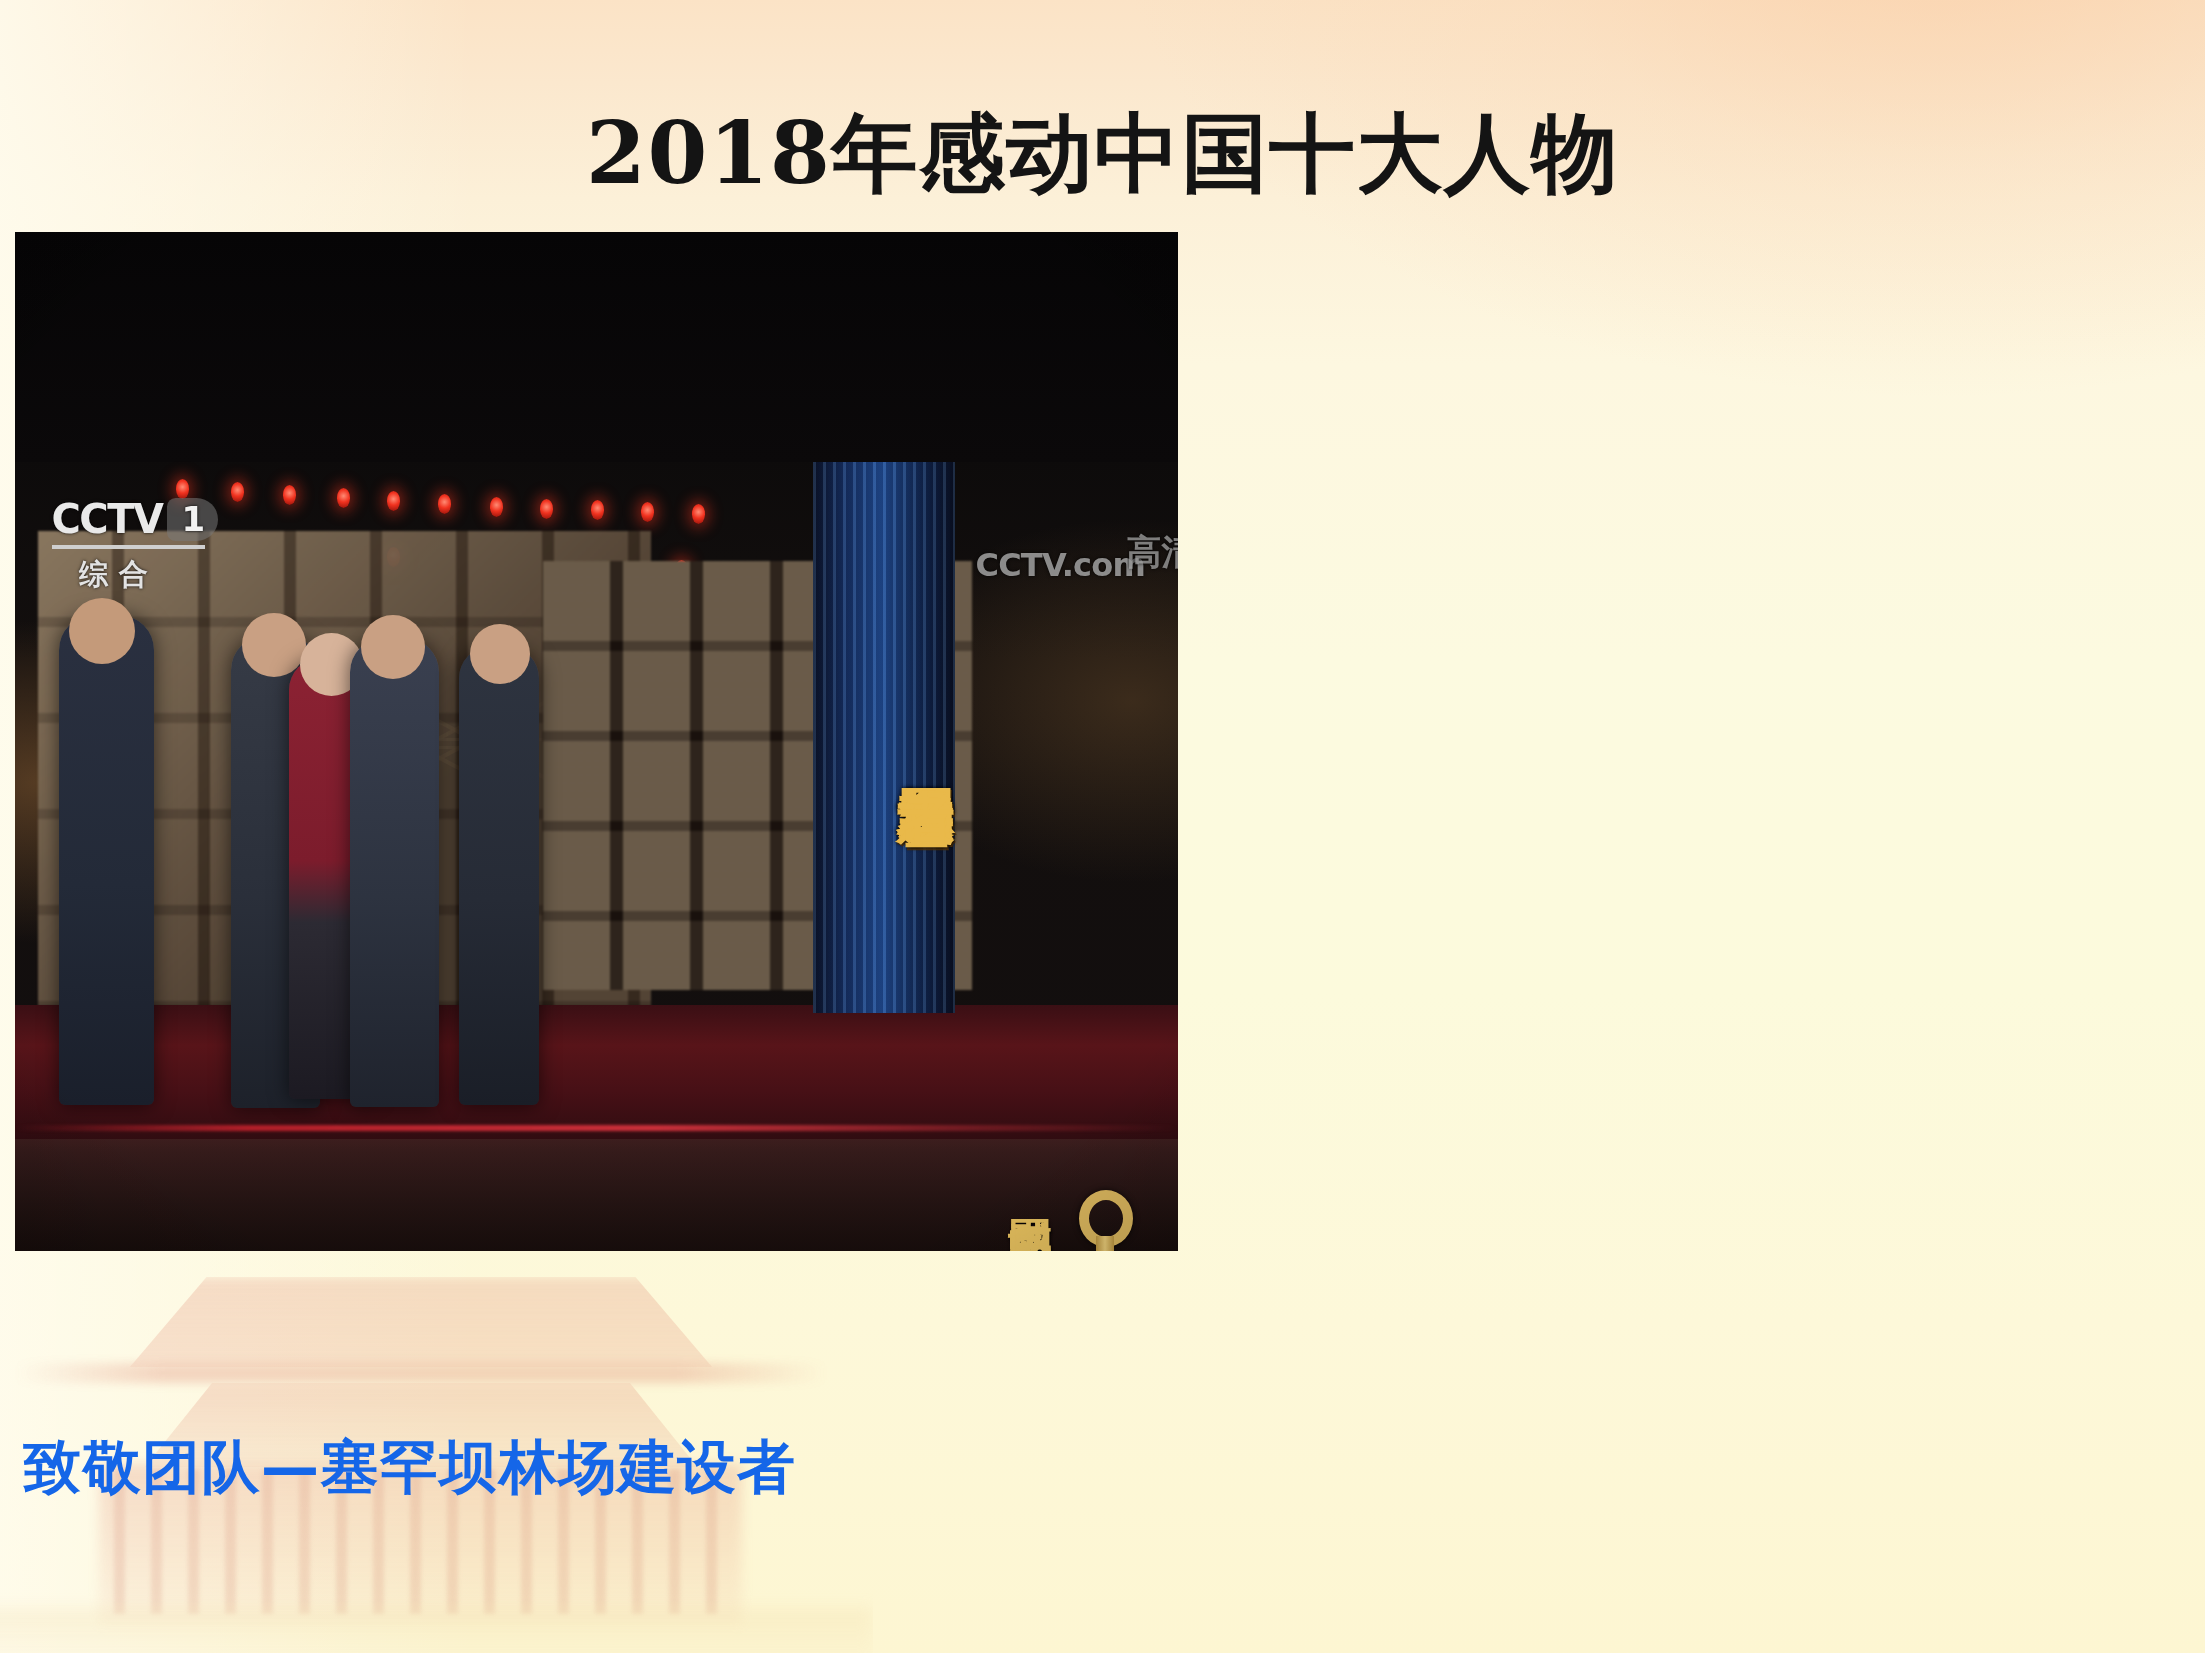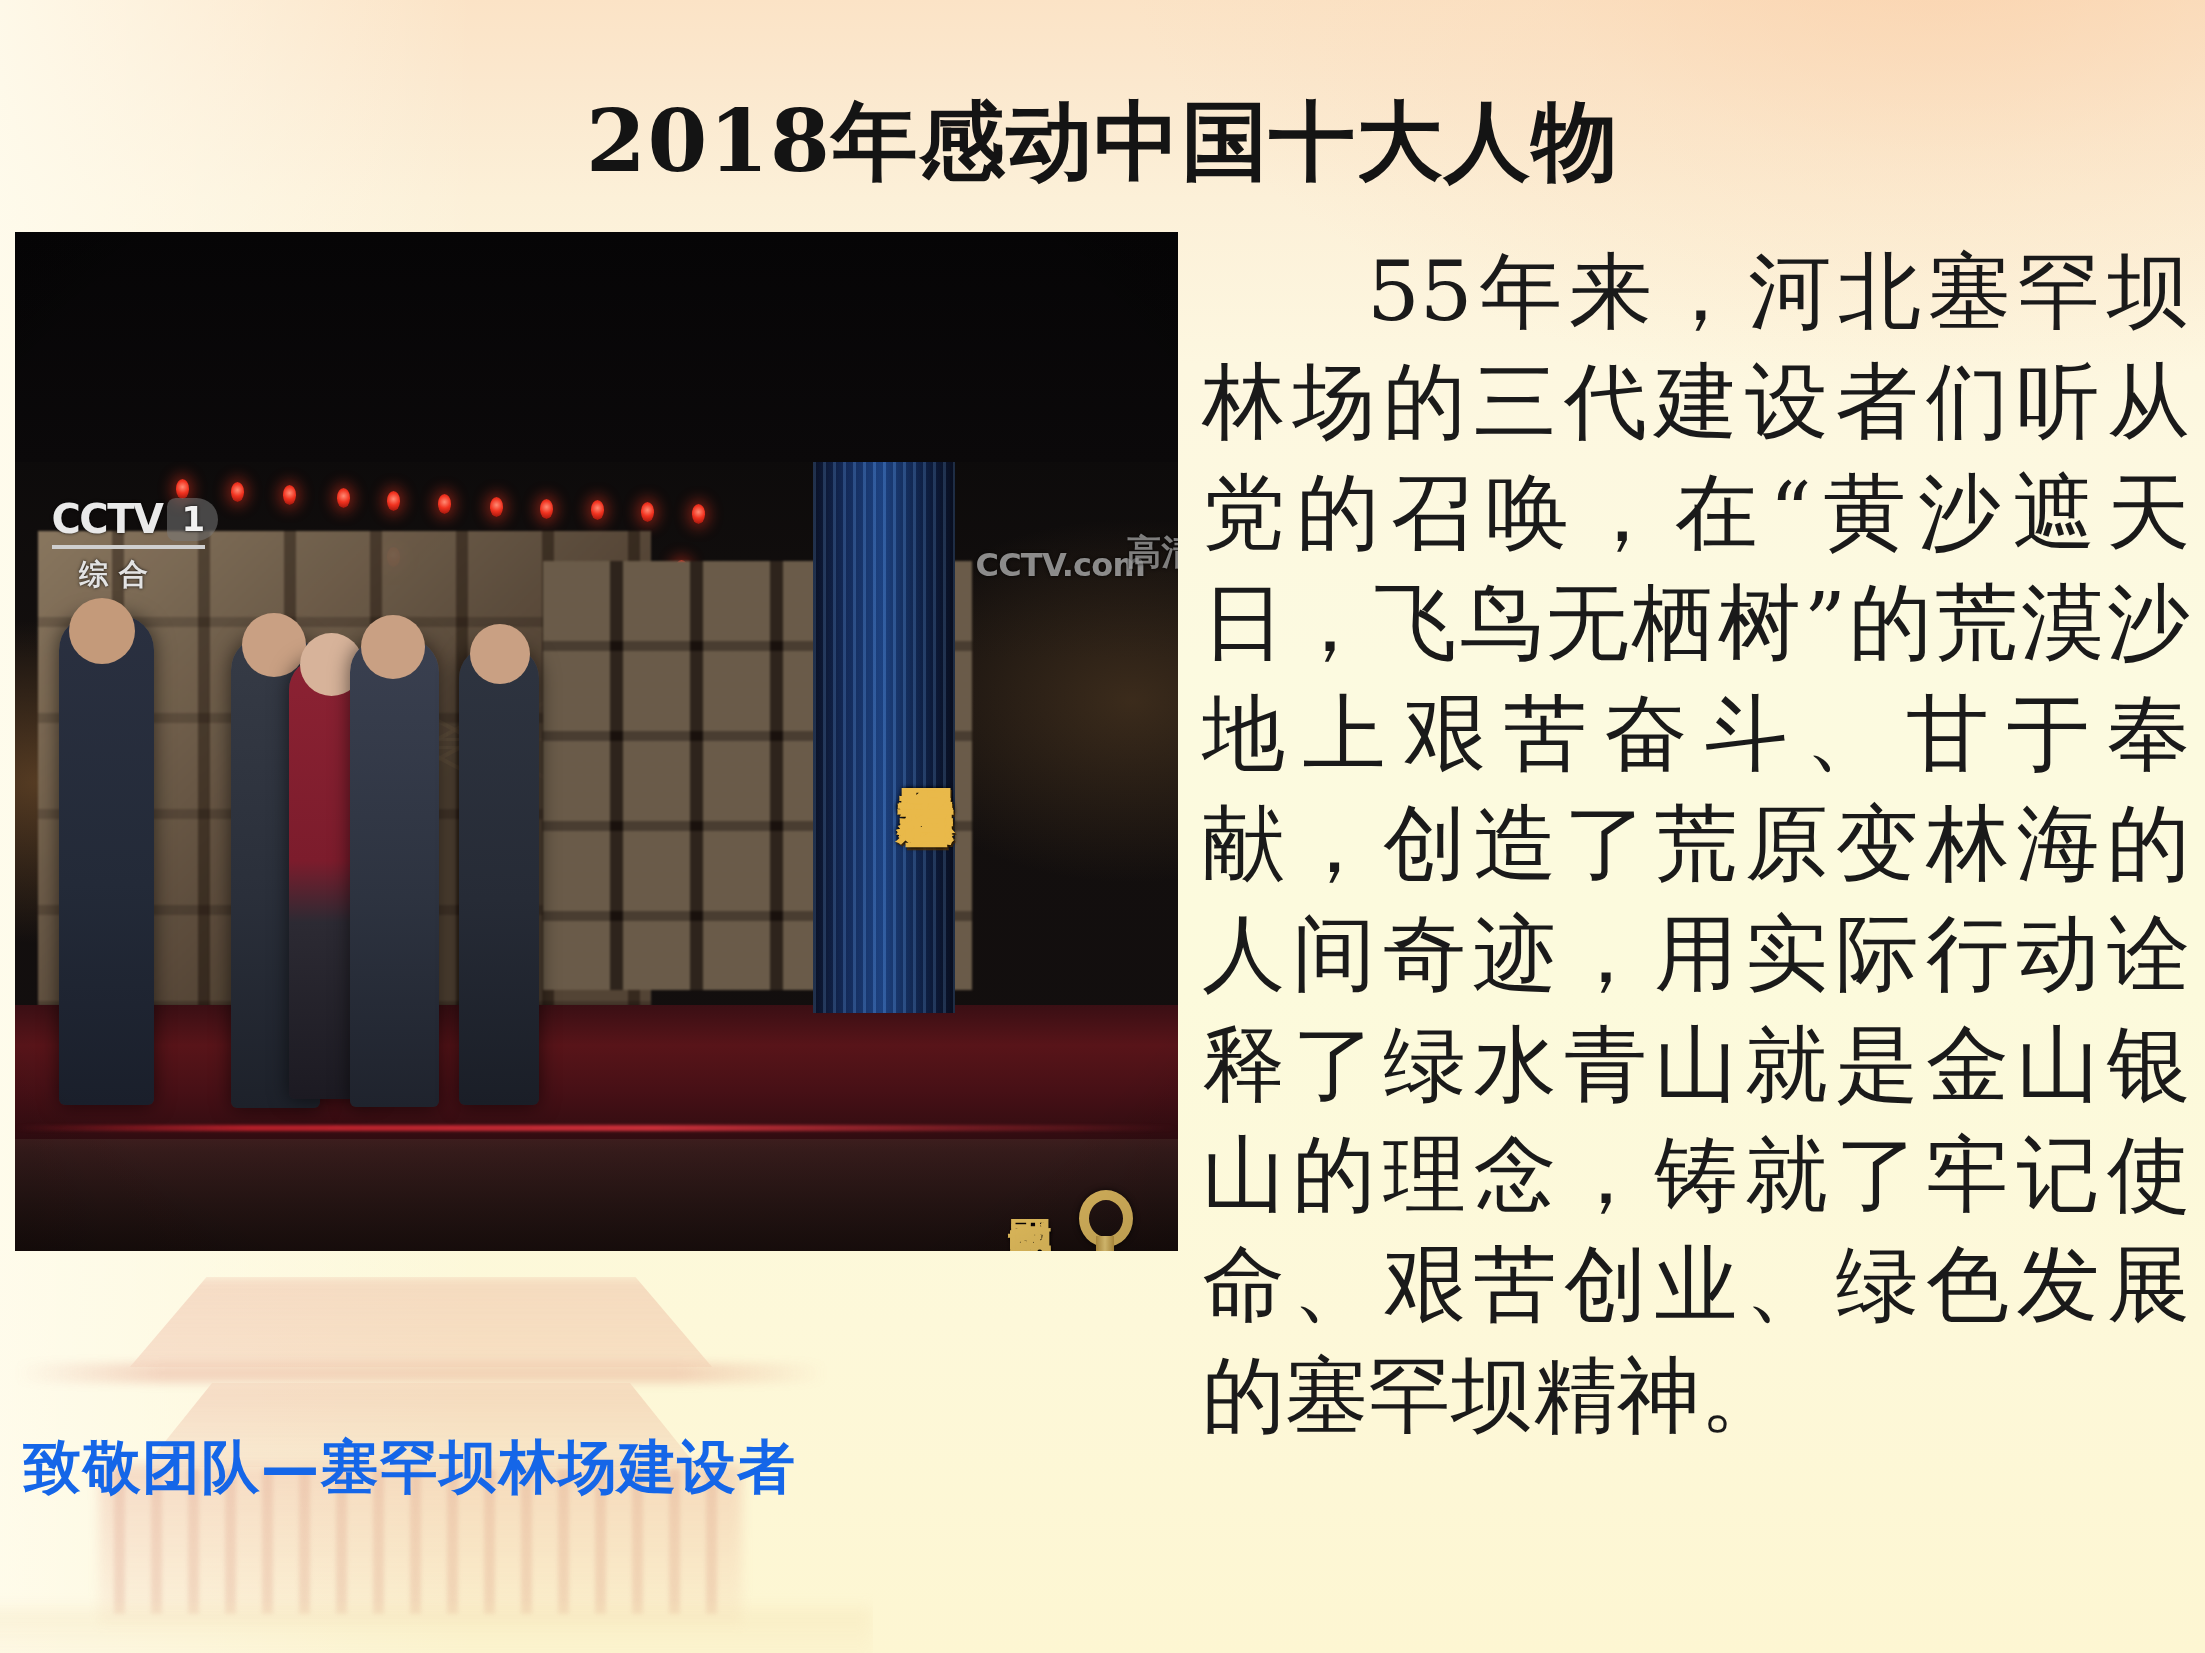--- a/index.html
+++ b/index.html
@@ -65,21 +65,21 @@
     filter:blur(2.3px);
   }
   #watermark .plaza{
     position:absolute; left:0px; top:360px; width:904px; height:69px;
     background:linear-gradient(to bottom, rgba(238,214,160,0.45), rgba(250,244,212,0));
     filter:blur(7.7px);
   }
 
   
   #title{
-    position:absolute; left:0; top:90px; width:2205px;
+    position:absolute; left:0; top:102px; width:2205px;
     text-align:center;
     font-family:"DejaVu Serif","Liberation Serif", serif;
     font-weight:700;
     font-size:86px;
     line-height:1.18;
     color:#141414;
     letter-spacing:1.5px;
     white-space:nowrap;
   }
 
@@ -429,18 +429,17 @@
       <div class="chars">感动中国</div>
       <div class="trophy">
         <div class="ring"></div>
           <div class="stem"></div>
       </div>
     </div>
 
     <div class="ph" id="ph-vignette"></div>
   </div>
 
-  <div id="bodytext">55年来，河北塞罕坝林场的三代建设者们听从党的召唤，在“黄沙遮天日，飞鸟无栖树”的荒漠沙地上艰苦奋斗、甘于奉献，创造了荒原变林海的人间奇迹，用实际行动诠释了绿水青山就是金山银山的理念，铸就了牢记使命、艰苦创业、绿色发展的塞罕坝精神。</div>
 
   <div id="caption">致敬团队—塞罕坝林场建设者</div>
 
 </div>
 
 
 </body></html>

